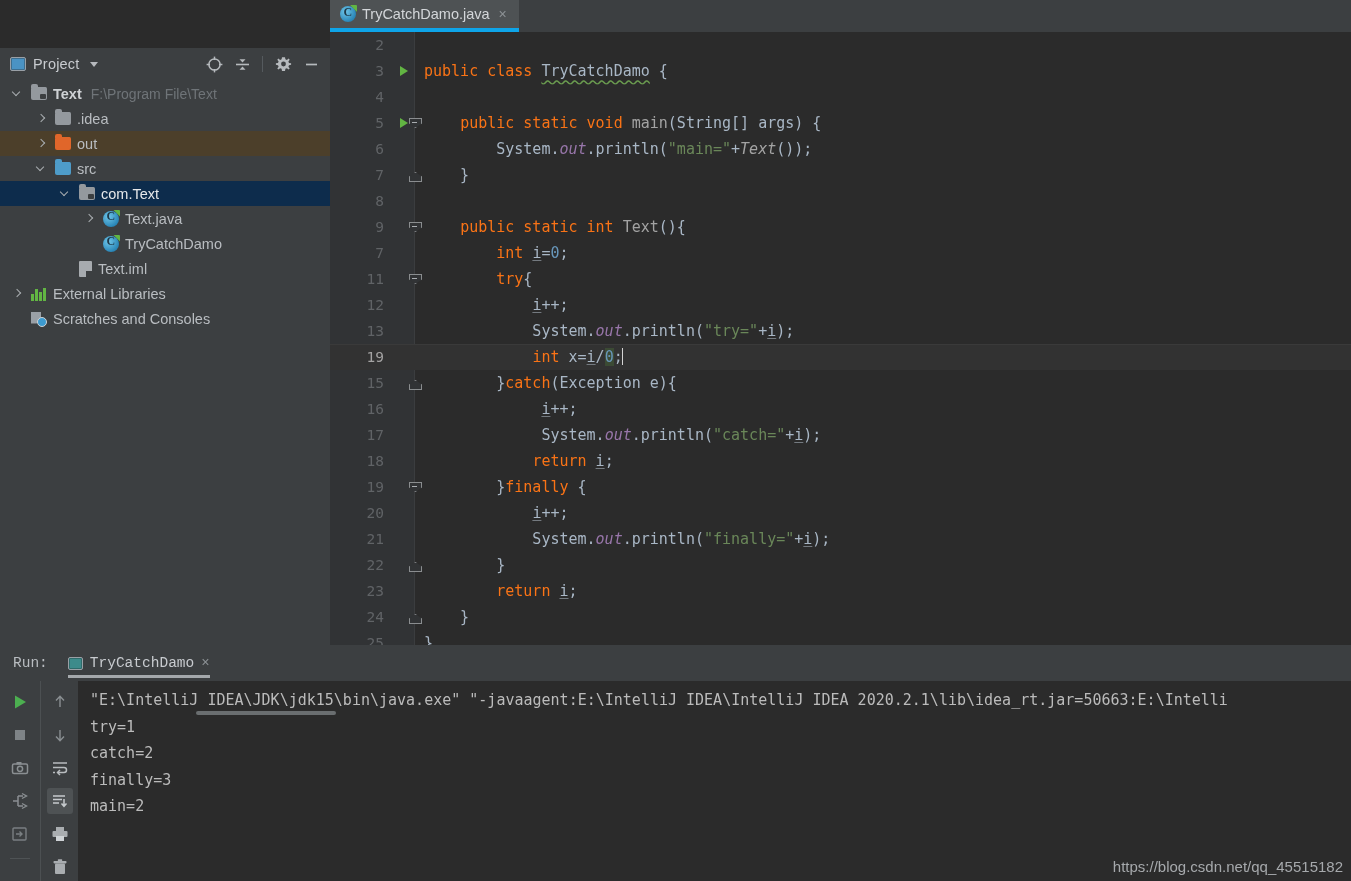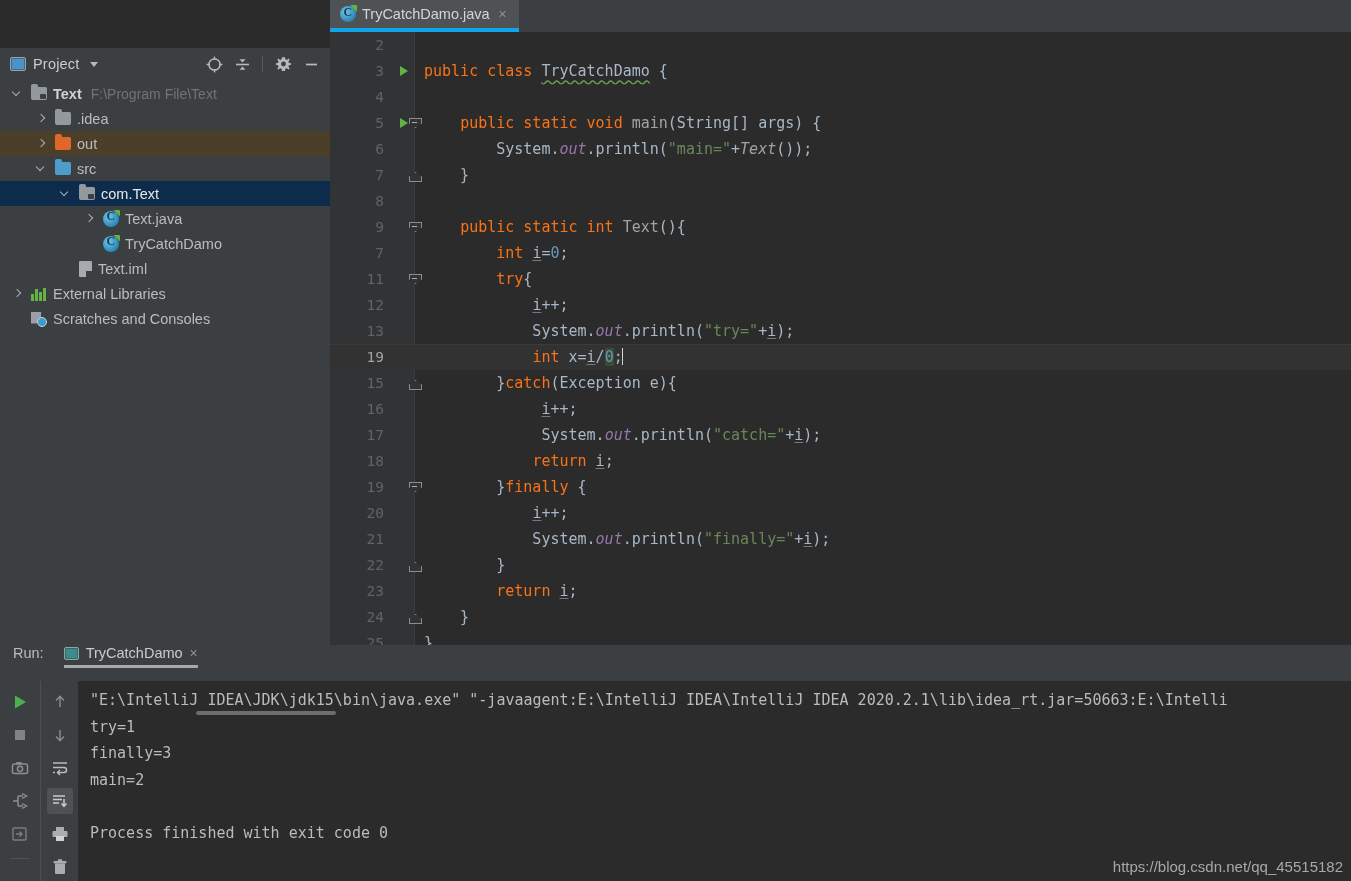--- a/index.html
+++ b/index.html
@@ -179,21 +179,21 @@
   .hlbox { background: #3b4a34; }
   .caret {
     display: inline-block; width: 1px; height: 17px; background: #d4d4d4;
     vertical-align: -3px; margin-left: -1px;
   }
 
   
   .run-panel {
     position: absolute; left: 0; top: 645px; right: 0; bottom: 0; background: #3c3f41;
   }
-  .run-header { height: 36px; position: relative; display: flex; align-items: flex-start; }
+  .run-header { height: 36px; position: relative; display: flex; align-items: center; font-family: Liberation Mono, monospace; }
   .run-label { color: #b9bdc1; font-size: 14.5px; margin-left: 13px; }
   .run-tab {
     display: flex; align-items: center; gap: 7px; margin-left: 20px; position: relative; cursor: pointer;
   }
   .run-tab-icon {
     width: 15px; height: 13px; border: 1.6px solid #9aa0a6; border-radius: 2px;
     background: #2f6b6b; position: relative;
   }
   .run-tab-icon::after {
     content: ""; position: absolute; left: 1px; top: 1px; right: 1px; bottom: 1px; background: #3d8b8b;
@@ -479,23 +479,23 @@
           <rect x="6.8" y="1.2" width="4.4" height="2" rx="0.6" fill="#a9adb0"></rect>
         </svg>
       </div>
     </div>
 
     <div class="console">
       <div class="console-scrollbar"></div>
       <div id="console-container">
           <div class="cline">"E:\IntelliJ IDEA\JDK\jdk15\bin\java.exe" "-javaagent:E:\IntelliJ IDEA\IntelliJ IDEA 2020.2.1\lib\idea_rt.jar=50663:E:\Intelli</div>
           <div class="cline">try=1</div>
+          <div class="cline">catch=2</div>
           <div class="cline">finally=3</div>
           <div class="cline">main=2</div>
           <div class="cline">&nbsp;</div>
-          <div class="cline">Process finished with exit code 0</div>
         </div>
     </div>
 
     <div class="watermark">https://blog.csdn.net/qq_45515182</div>
   </div>
 
 </div>
 
 </body></html>

